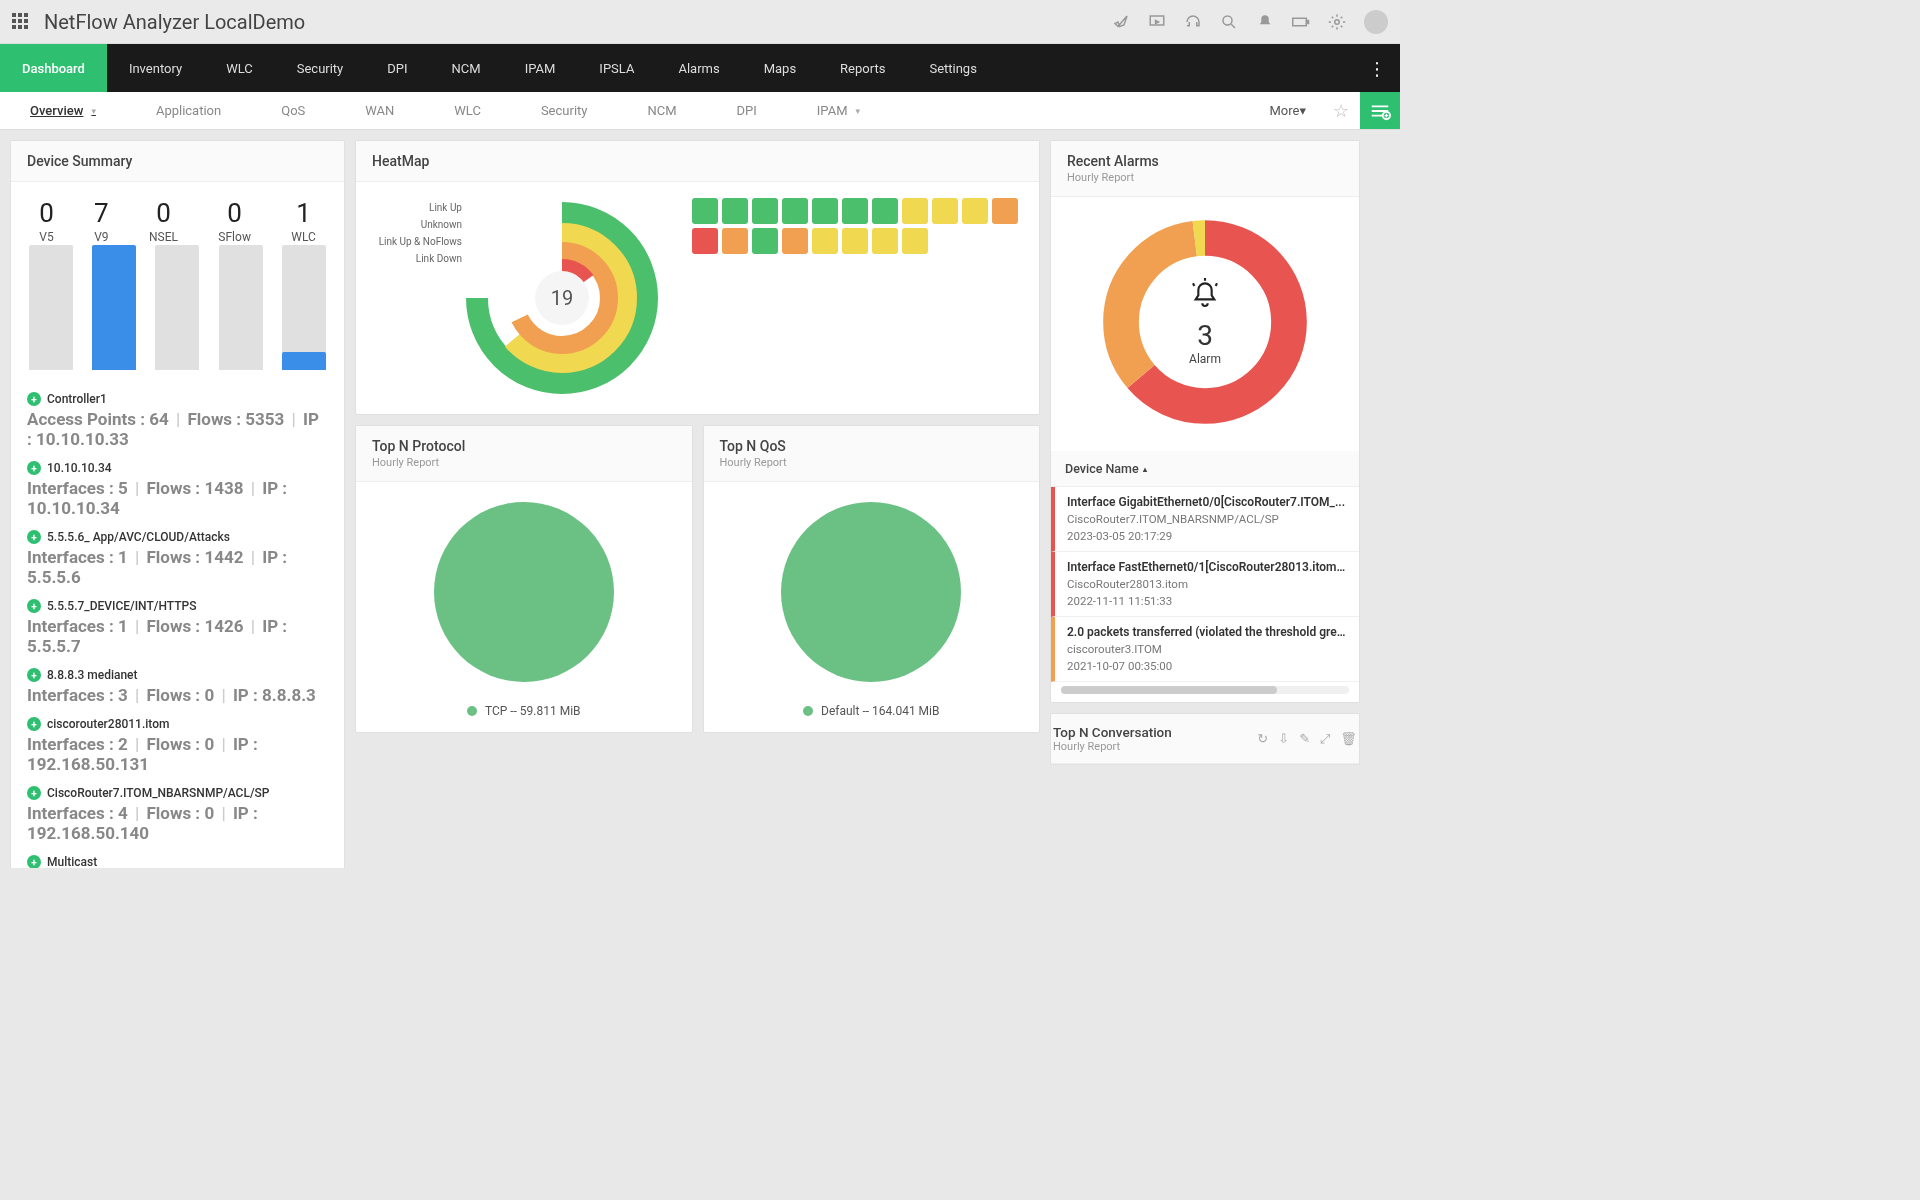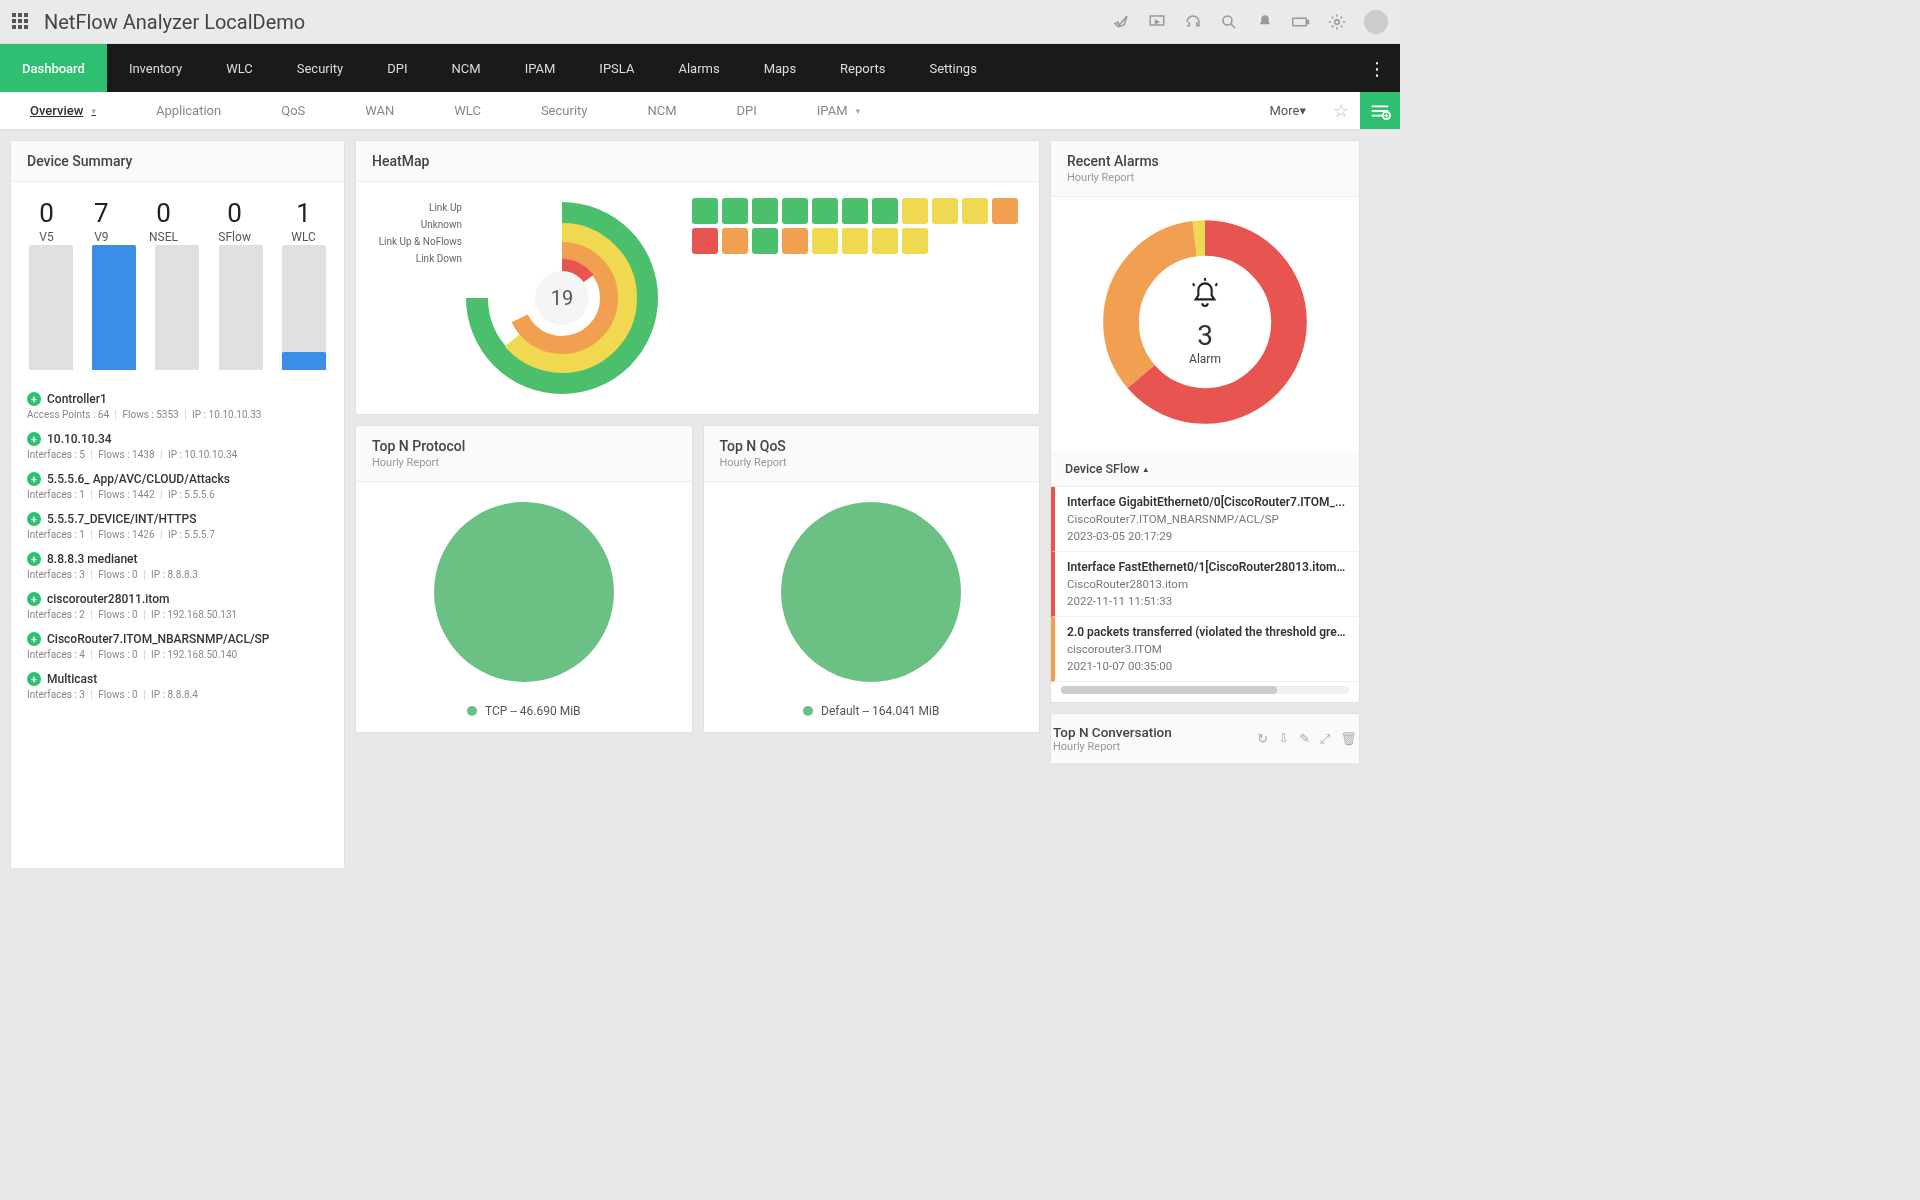--- a/index.html
+++ b/index.html
@@ -42,21 +42,21 @@
 .ds-stats { display: flex; justify-content: space-around; padding: 16px 8px 6px; }
 .ds-stat { text-align: center; }
 .ds-stat .n { font-size: 26px; font-weight: 400; color: #222; }
 .ds-stat .l { font-size: 12px; color: #555; margin-top: 2px; }
 .ds-bars { display: flex; justify-content: space-around; align-items: flex-end; height: 130px; padding: 4px 8px 10px; }
 .ds-bar { width: 44px; background: #e0e0e0; border-radius: 2px 2px 0 0; }
 .ds-list { padding: 6px 16px 10px; font-size: 12px; }
 .ds-dev { padding: 6px 0; }
 .ds-dev .nm { display: flex; align-items: center; gap: 6px; color: #333; font-weight: 500; }
 .ds-dev .nm .dot { width: 14px; height: 14px; border-radius: 50%; background: #2fbf71; color: #fff; display: flex; align-items: center; justify-content: center; font-size: 10px; font-weight: bold; }
-.ds-dev .meta { color: #888; margin-top: 3px; font-size: 10px; }
+.ds-dev .meta { color: #888; margin-top: 3px; font-size: 17px; font-weight: bold; }
 .ds-dev .meta span { padding: 0 3px; }
 .ds-dev .meta .sep { color: #ccc; }
 
 
 .hm-body { display: flex; padding: 16px; gap: 30px; }
 .hm-legend { font-size: 10px; color: #666; text-align: right; display: flex; flex-direction: column; gap: 6px; padding-top: 4px; width: 90px; }
 .hm-ring { position: relative; width: 200px; height: 200px; }
 .hm-cells { display: flex; flex-wrap: wrap; gap: 4px; width: 370px; align-content: flex-start; }
 .hm-cell { width: 26px; height: 26px; border-radius: 3px; }
 .c-g { background: #4bbf6b; }
@@ -360,21 +360,21 @@
     <div class="row2">
       <div class="card">
         <div class="card-hd">
             <div class="ttl">Top N Protocol</div>
             <div class="sub">Hourly Report</div>
           </div>
         <div class="pie-wrap">
           <div class="pie"></div>
           <div class="pie-leg">
               <span class="d"></span>
-              <span>TCP -- 46.690 MiB</span>
+              <span>TCP -- 59.811 MiB</span>
             </div>
         </div>
       </div>
       <div class="card">
         <div class="card-hd">
             <div class="ttl">Top N QoS</div>
             <div class="sub">Hourly Report</div>
           </div>
         <div class="pie-wrap">
           <div class="pie"></div>
@@ -408,21 +408,21 @@
                   <path d="M12 4a5 5 0 00-5 5v4l-2 3h14l-2-3V9a5 5 0 00-5-5z"></path>
                   <path d="M10 19a2 2 0 004 0M4 6l-1-2M20 6l1-2M12 2V0"></path>
                 </svg>
             </div>
             <div class="cnt">3</div>
             <div class="lbl">Alarm</div>
           </div>
         </div>
       </div>
       <div class="alarm-thd">
-          <span>Device SFlow</span>
+          <span>Device Name</span>
           <span style="font-size:9px;">▴</span>
         </div>
       <div id="alarm-rows">
           <div class="alarm-row" style="border-left-color:#e85550">
             <div class="t1">Interface GigabitEthernet0/0[CiscoRouter7.ITOM_...</div>
             <div class="t2">CiscoRouter7.ITOM_NBARSNMP/ACL/SP</div>
             <div class="t3">2023-03-05 20:17:29</div>
           </div>
           <div class="alarm-row" style="border-left-color:#e85550">
             <div class="t1">Interface FastEthernet0/1[CiscoRouter28013.itom] ...</div>

